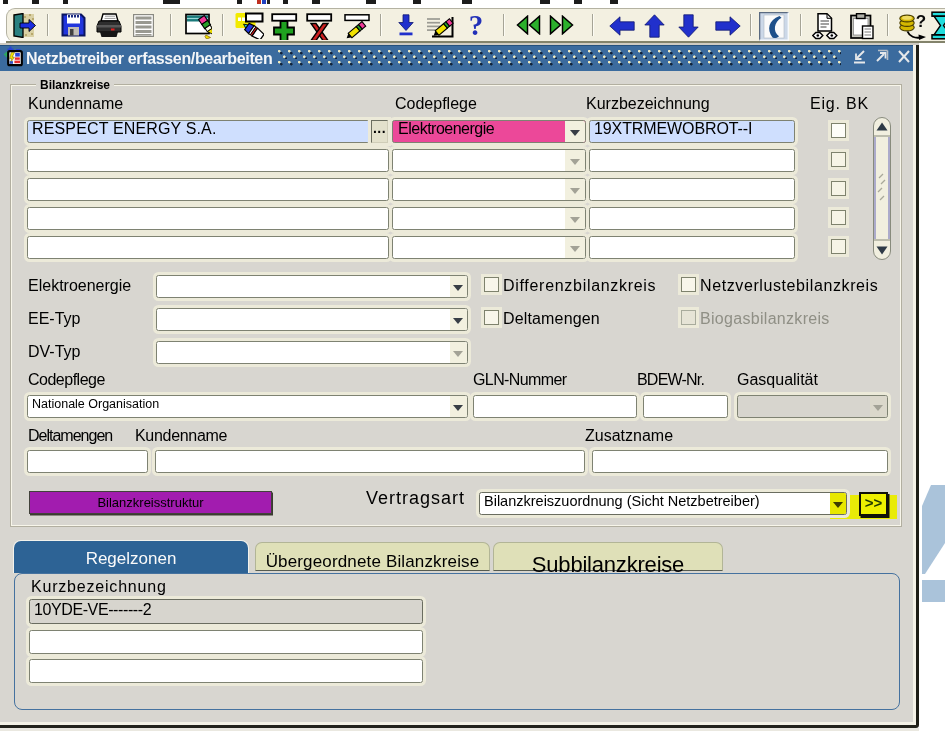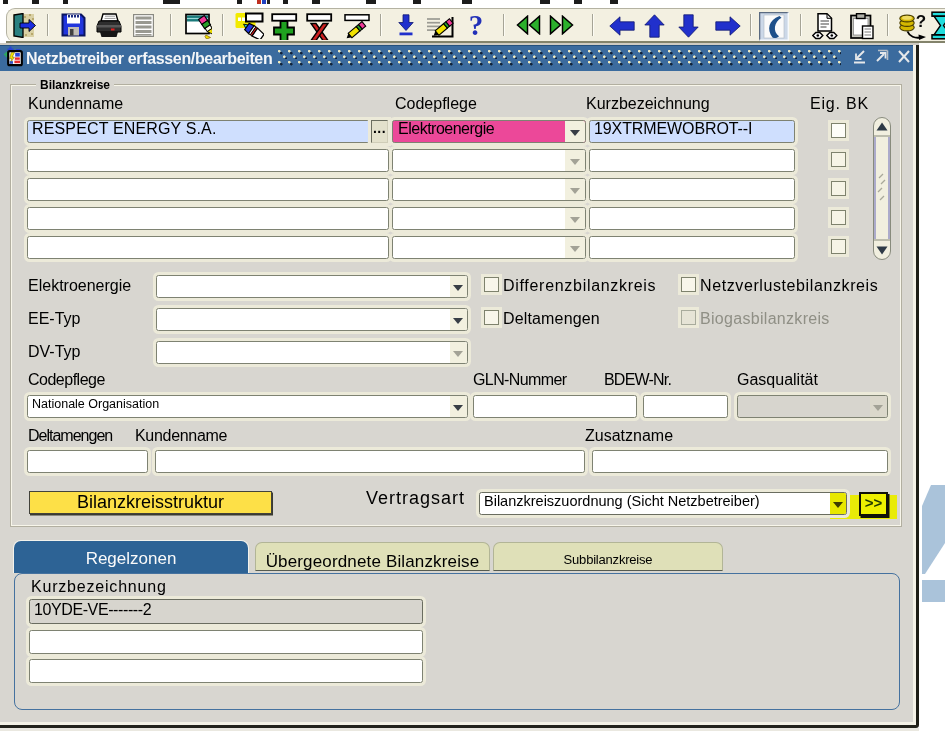--- a/index.html
+++ b/index.html
@@ -343,45 +343,45 @@
 <div class="cb" style="left:484px;top:277px;background:#f8f6ea"></div>
 <div class="lbl" style="left:503px;top:277px;letter-spacing:0.7px">Differenzbilanzkreis</div>
 <div class="cb" style="left:681px;top:277px;background:#f8f6ea"></div>
 <div class="lbl" style="left:700px;top:277px;letter-spacing:0.6px">Netzverlustebilanzkreis</div>
 <div class="cb" style="left:484px;top:310px;background:#f8f6ea"></div>
 <div class="lbl" style="left:503px;top:310px;letter-spacing:0.15px">Deltamengen</div>
 <div class="cb" style="left:681px;top:310px;background:#e6e4d6;border-color:#a8ab9c"></div>
 <div class="lbl" style="left:700px;top:310px;color:#8f8f85;letter-spacing:0.3px">Biogasbilanzkreis</div>
 <div class="lbl" style="left:28px;top:371px;letter-spacing:-0.5px">Codepflege</div>
 <div class="lbl" style="left:473px;top:371px;letter-spacing:-0.6px">GLN-Nummer</div>
-<div class="lbl" style="left:604px;top:371px;letter-spacing:-0.8px">BDEW-Nr.</div>
+<div class="lbl" style="left:637px;top:371px;letter-spacing:-0.8px">BDEW-Nr.</div>
 <div class="lbl" style="left:737px;top:371px">Gasqualität</div>
 <div class="fld combo" style="left:27px;top:395px;width:441px;font-size:12.5px;line-height:16px">Nationale Organisation<span class="btn" style="width:17px"></span><span class="tri" style="right:4px;top:9px;border-top:6.5px solid #383e46"></span></div>
 <div class="fld" style="left:473px;top:395px;width:164px"></div>
 <div class="fld" style="left:643px;top:395px;width:85px"></div>
 <div class="fld combo" style="left:737px;top:395px;width:151px;background:#d7d5ce">
     <span class="btn" style="width:17px;background:#dbd8cb"></span>
     <span class="tri" style="right:4px;top:9px;border-top:6.5px solid #a3a296"></span>
   </div>
 <div class="lbl" style="left:28px;top:427px;letter-spacing:-1px">Deltamengen</div>
 <div class="lbl" style="left:135px;top:427px;letter-spacing:-0.3px">Kundenname</div>
 <div class="lbl" style="left:585px;top:427px">Zusatzname</div>
 <div class="fld" style="left:27px;top:450px;width:121px"></div>
 <div class="fld" style="left:155px;top:450px;width:430px"></div>
 <div class="fld" style="left:592px;top:450px;width:296px"></div>
-<div class="abs" style="left:29px;top:491px;width:243px;height:23px;background:#fde047;border:1px solid #42423a;box-shadow:1px 1.5px 0 #3a3a30;font-size:18px;text-align:center;line-height:21px">Bilanzkreisstruktur</div>
+<div class="abs" style="left:29px;top:491px;width:243px;height:23px;background:#a21caf;border:1px solid #42423a;box-shadow:1px 1.5px 0 #3a3a30;font-size:13px;text-align:center;line-height:21px">Bilanzkreisstruktur</div>
 <div class="lbl" style="left:366px;top:490px;font-size:18px;letter-spacing:1px">Vertragsart</div>
 <div class="abs" style="left:830px;top:495px;width:67px;height:24px;background:#e9eb07"></div>
 <div class="fld combo" style="left:479px;top:492px;width:368px;font-size:14.5px;line-height:16px;border-color:#6a6d60">Bilanzkreiszuordnung (Sicht Netzbetreiber)<span class="btn" style="width:16px;background:#e8e800"></span><span class="tri" style="right:3px;top:9px;border-top:6.5px solid #3c3c00"></span></div>
 <div class="abs" style="left:859px;top:492px;width:29px;height:24px;background:#eef000;border:2px solid #101008;box-shadow:1.5px 2px 0 #101008;font-size:15px;font-weight:bold;color:#1e3800;text-align:center;line-height:18px">&gt;&gt;</div>
 <div class="abs" style="left:13px;top:540px;width:236px;height:33px;background:#f2f2ec;border-radius:8px 8px 0 0"></div>
 <div class="abs" style="left:14px;top:541px;width:234px;height:32px;background:#2d6395;border-radius:7px 7px 0 0"></div>
 <div class="abs" style="left:14px;top:541px;width:234px;height:32px;color:#fafafa;font-size:17px;text-align:center;padding-top:8px">Regelzonen</div>
 <div class="abs" style="left:255px;top:542px;width:235px;height:29px;background:#dfe0b8;border:1px solid #b2b596;border-bottom:1px solid #565b50;border-radius:7px 7px 0 0;color:#000;font-size:17px;letter-spacing:0.15px;text-align:center;padding-top:9px">Übergeordnete Bilanzkreise</div>
-<div class="abs" style="left:493px;top:542px;width:230px;height:29px;background:#dfe0b8;border:1px solid #b2b596;border-bottom:1px solid #565b50;border-radius:7px 7px 0 0;color:#000;font-size:13px;letter-spacing:-0.2px;text-align:center;padding-top:9px">Subbilanzkreise</div>
+<div class="abs" style="left:493px;top:542px;width:230px;height:29px;background:#dfe0b8;border:1px solid #b2b596;border-bottom:1px solid #565b50;border-radius:7px 7px 0 0;color:#000;font-size:22px;letter-spacing:-0.2px;text-align:center;padding-top:9px">Subbilanzkreise</div>
 <div class="abs" style="left:14px;top:573px;width:886px;height:137px;border:1.5px solid #45729f;border-radius:8px;background:#d8d6d0"></div>
 <div class="lbl" style="left:31px;top:578px;letter-spacing:0.8px">Kurzbezeichnung</div>
 <div class="fld" style="left:29px;top:599px;width:394px;height:25px;background:#d7d5ce;border-color:#6a6d60;line-height:20px;letter-spacing:-0.4px">10YDE-VE-------2</div>
 <div class="fld" style="left:29px;top:630px;width:394px;height:24px"></div>
 <div class="fld" style="left:29px;top:659px;width:394px;height:24px"></div>
 <div class="abs" style="left:919px;top:480px"><svg width="26" height="130" viewBox="0 0 26 130">
 <polygon points="12,5 26,5 26,63 6,94 3,94 3,26" fill="#aac3da"></polygon>
 <rect x="3" y="100" width="23" height="22" fill="#aac3da"></rect>
 </svg></div>
 </body></html>

